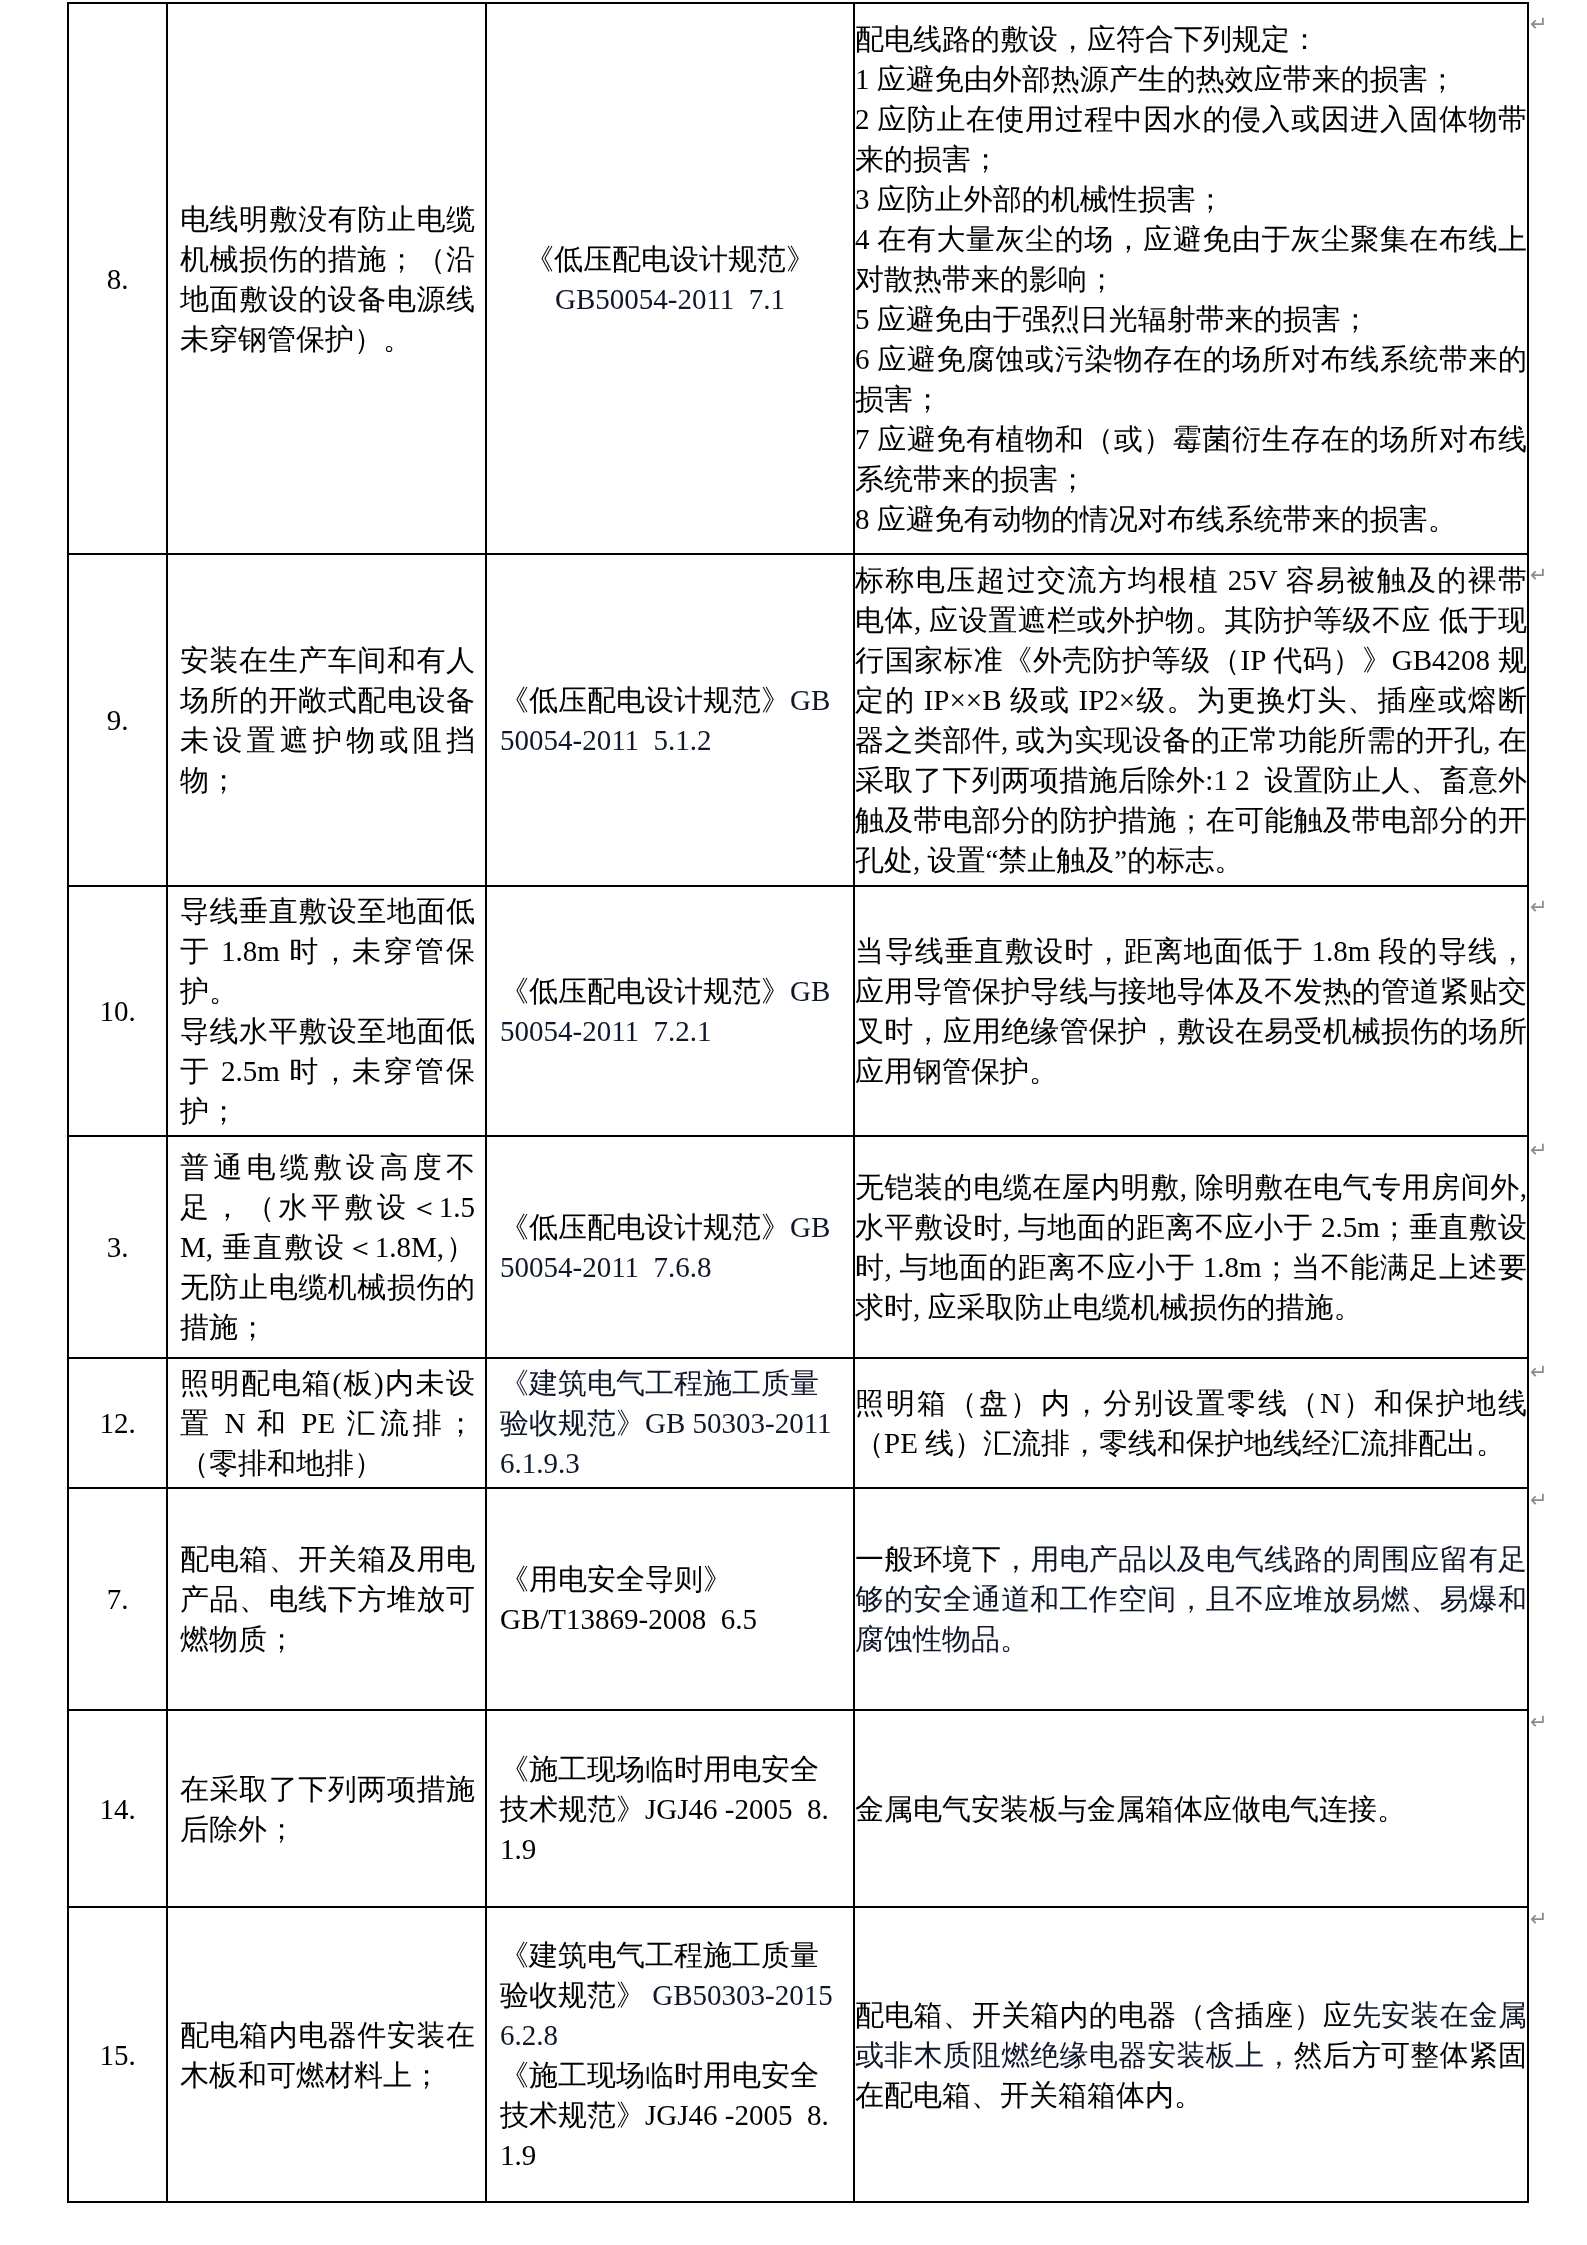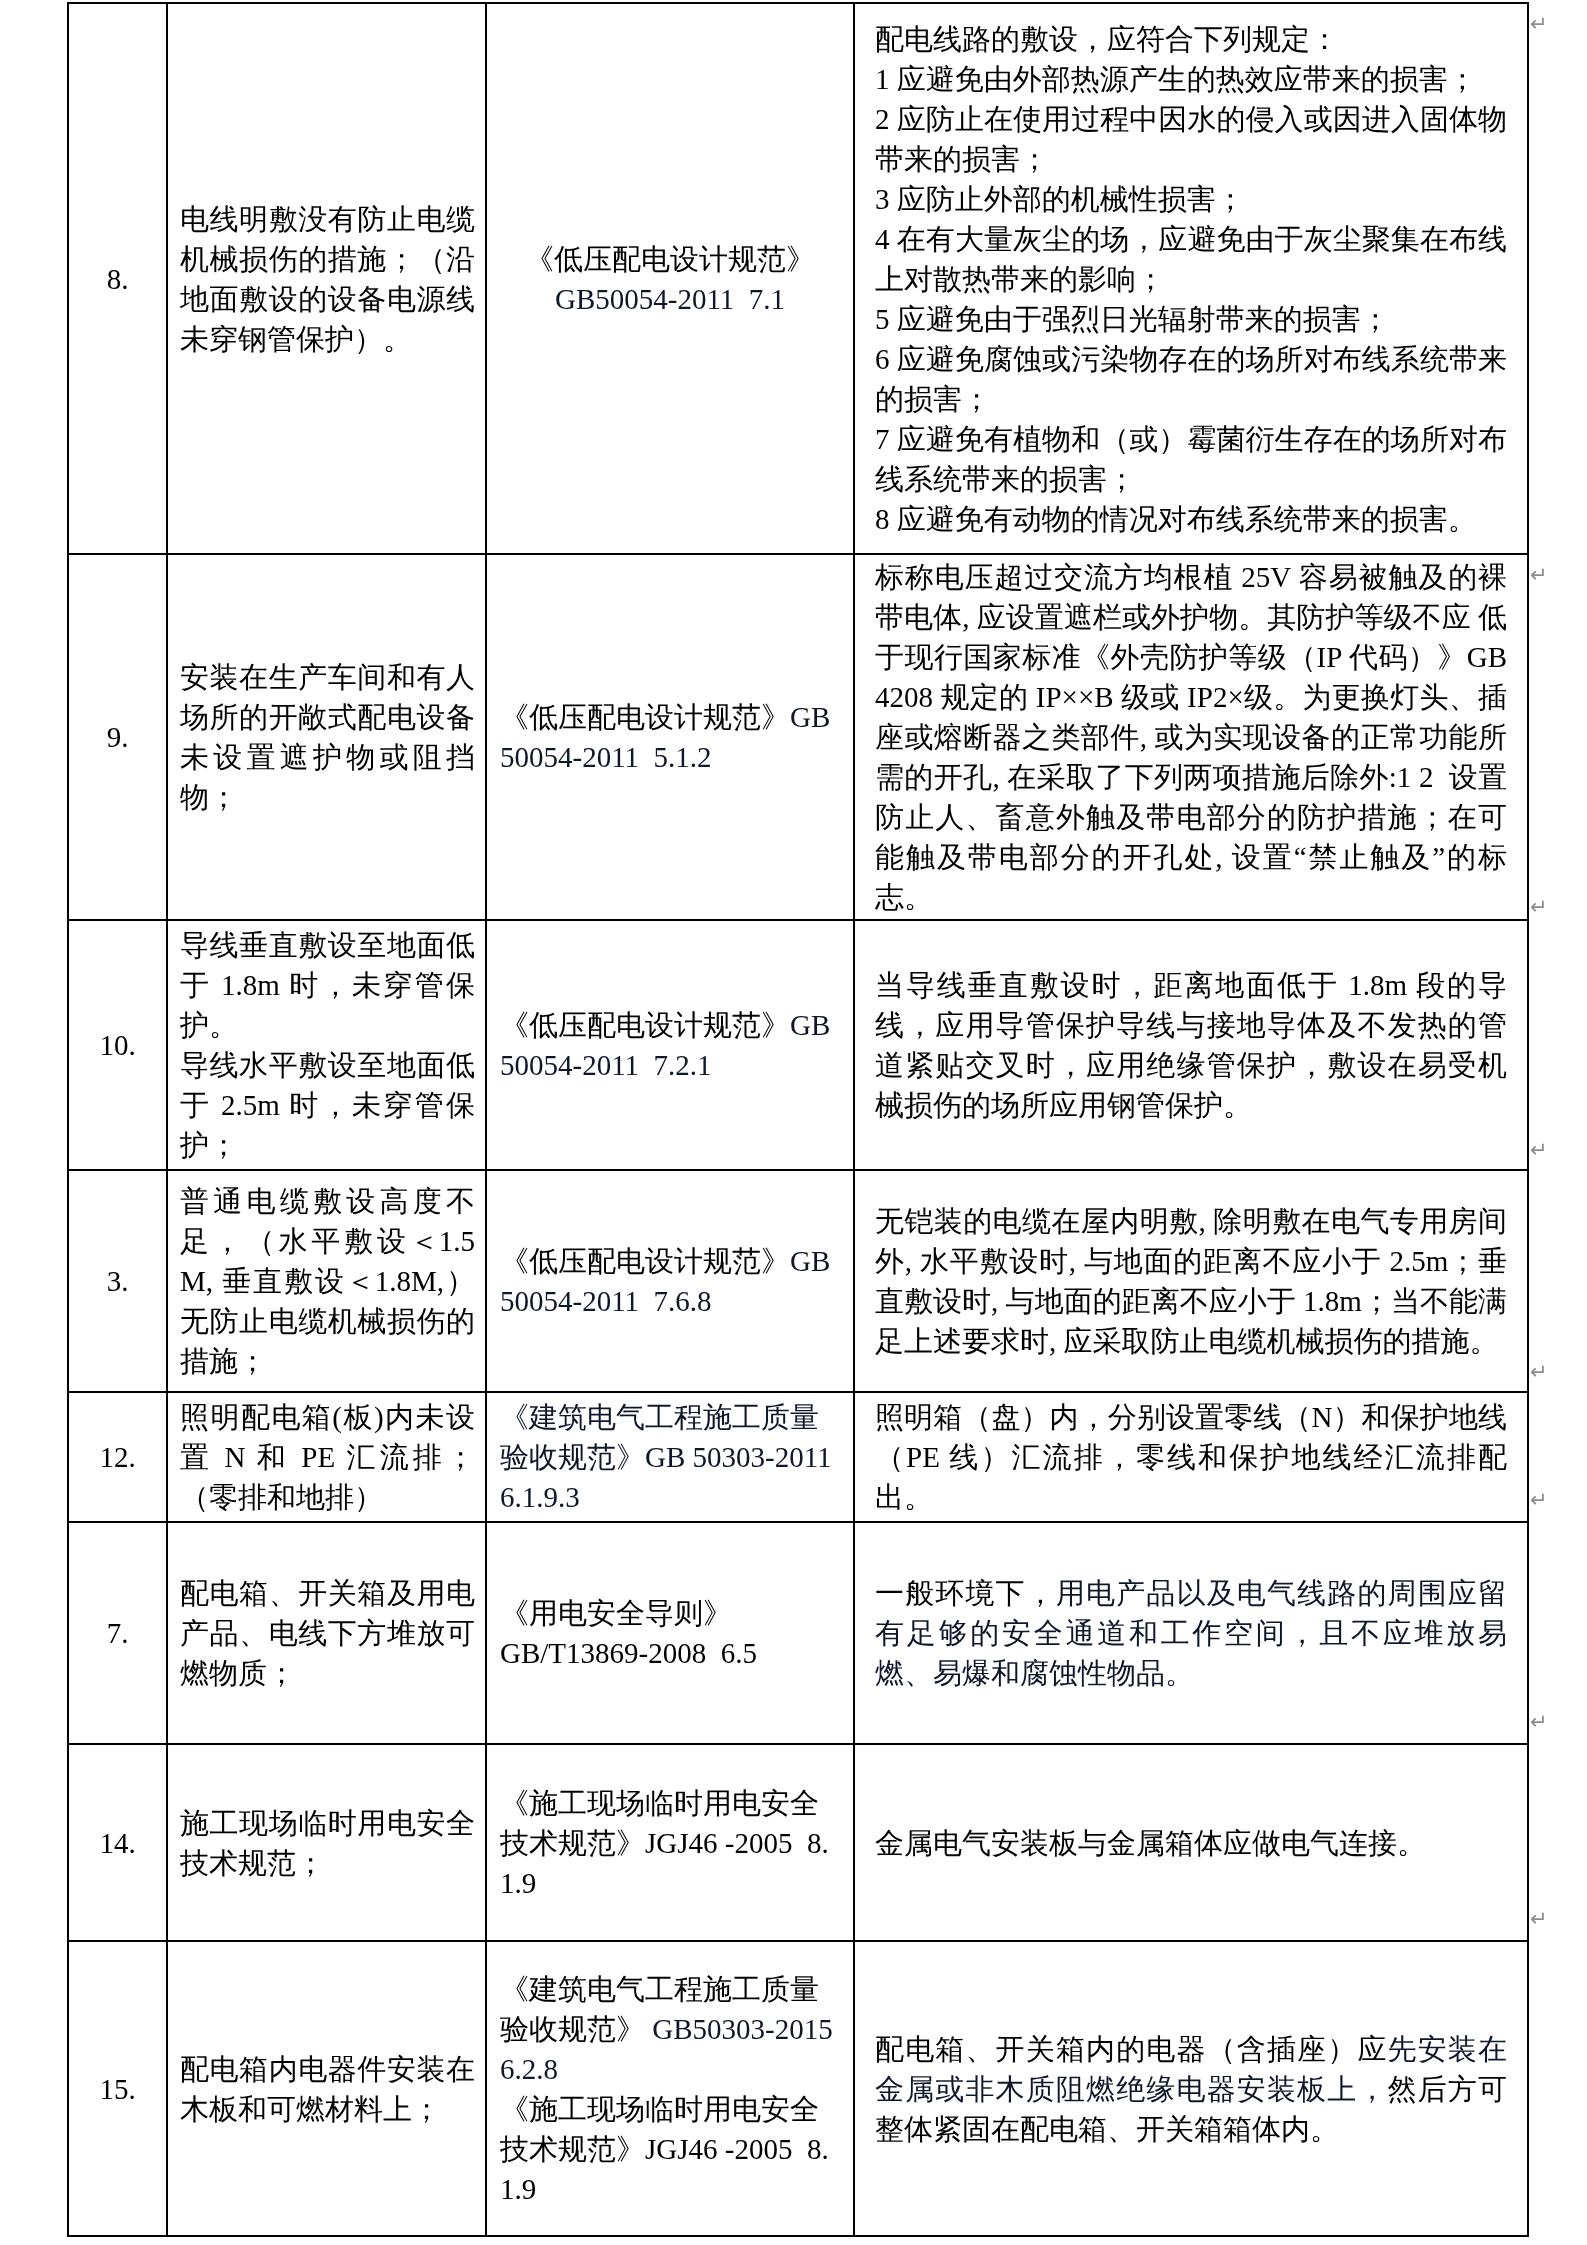--- a/index.html
+++ b/index.html
@@ -22,21 +22,21 @@
     word-break:break-all;
   }
   col.w-num{width:99px;}
   col.w-problem{width:319px;}
   col.w-reference{width:368px;}
   col.w-regulation{width:674px;}
   td.c-num{text-align:center;font-size:30px;padding:0 4px;}
   td.c-problem{padding:4px 10px 4px 12px;text-align:justify;white-space:pre-wrap;}
   td.c-reference{padding:4px 13px;text-align:left;white-space:pre-wrap;margin-top:32px;}
   td.c-reference.align-center{text-align:center;}
-  td.c-regulation{padding:2px 20px;text-align:justify;white-space:pre-wrap;}
+  td.c-regulation{padding:2px 0;text-align:justify;white-space:pre-wrap;}
   .blk{color:#000000;}
   .red{color:#0f172a;}
   .ret-mark{
     position:absolute;
     color:#8c8c8c;
     font-size:21px;line-height:21px;
     font-family:"DejaVu Sans",sans-serif;
   }
 </style>
 </head>
@@ -97,21 +97,21 @@
         </tr>
         <tr style="height: 222px;">
           <td class="c-num"><span>7.</span></td>
           <td class="c-problem"><span class="blk">配电箱、开关箱及用电产品、电线下方堆放可燃物质；</span></td>
           <td class="c-reference"><span class="blk">《用电安全导则》
 GB/T13869-2008  6.5</span></td>
           <td class="c-regulation"><span class="blk">一般环境下，</span><span class="red">用电产品以及电气线路的周围应留有足够的安全通道和工作空间，且不应堆放易燃、易爆和腐蚀性物品。</span></td>
         </tr>
         <tr style="height: 197px;">
           <td class="c-num"><span>14.</span></td>
-          <td class="c-problem"><span class="blk">施工现场临时用电安全技术规范；</span></td>
+          <td class="c-problem"><span class="blk">在采取了下列两项措施后除外；</span></td>
           <td class="c-reference"><span class="blk">《施工现场临时用电安全技术规范》JGJ46 -2005  8.1.9</span></td>
           <td class="c-regulation"><span class="blk">金属电气安装板与金属箱体应做电气连接。</span></td>
         </tr>
         <tr style="height: 295px;">
           <td class="c-num"><span>15.</span></td>
           <td class="c-problem"><span class="blk">配电箱内电器件安装在木板和可燃材料上；</span></td>
           <td class="c-reference"><span class="blk">《建筑电气工程施工质量验收规范》 </span><span class="red">GB50303-2015
 6.2.8
 </span><span class="blk">《施工现场临时用电安全技术规范》JGJ46 -2005  8.1.9</span></td>
           <td class="c-regulation"><span class="blk">配电箱、开关箱内的电器（含插座）应</span><span class="red">先安装在金属或非木质阻燃绝缘电器安装板上，</span><span class="blk">然后方可整体紧固在配电箱、开关箱箱体内。</span></td>

